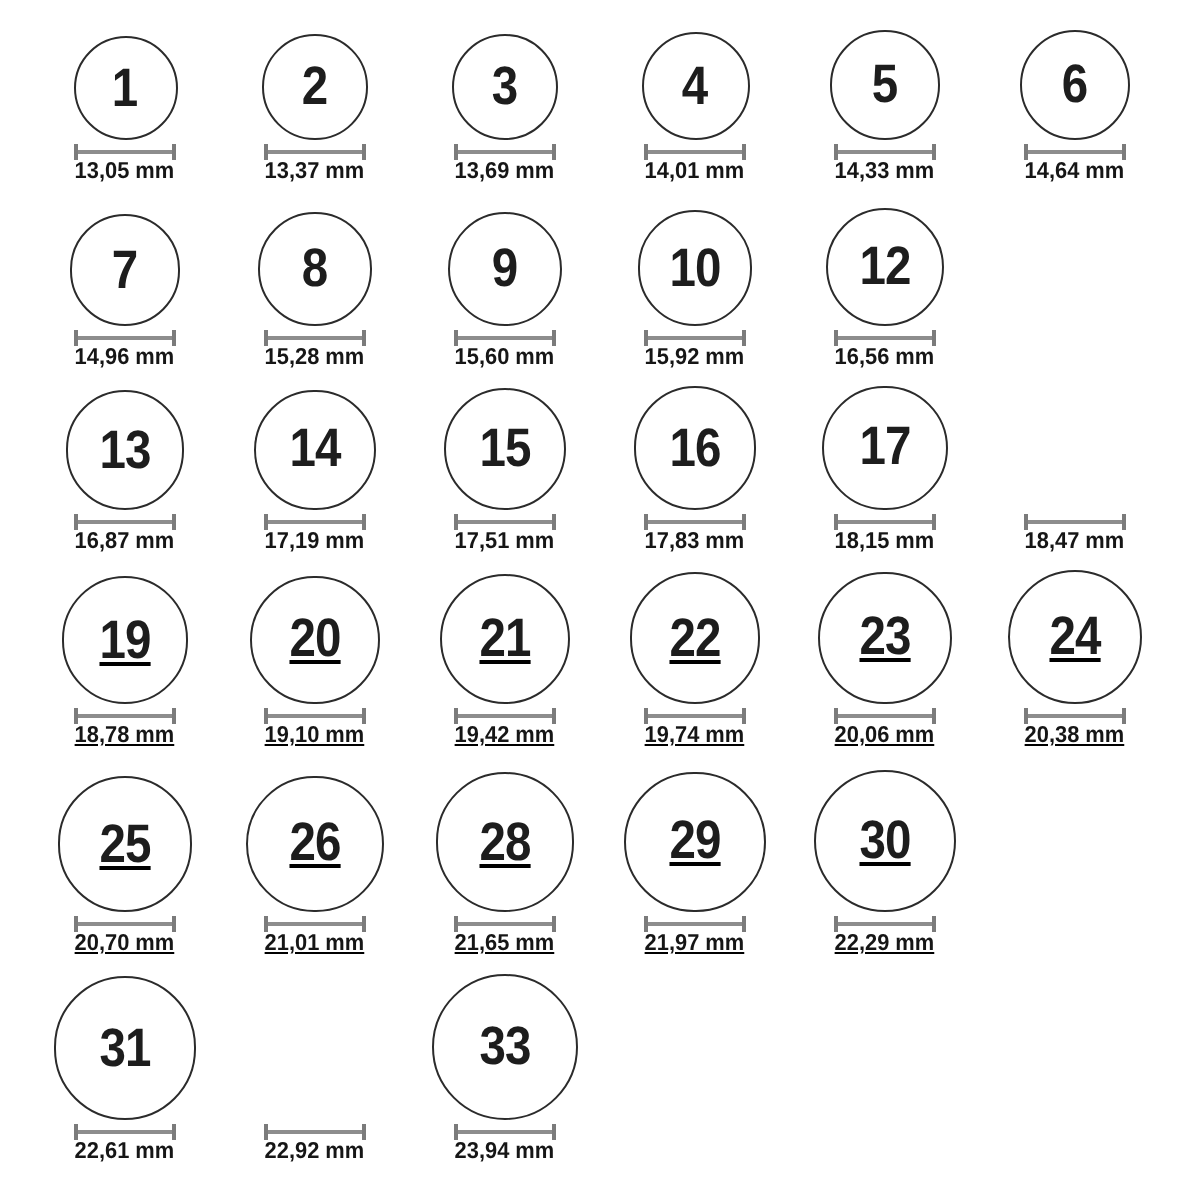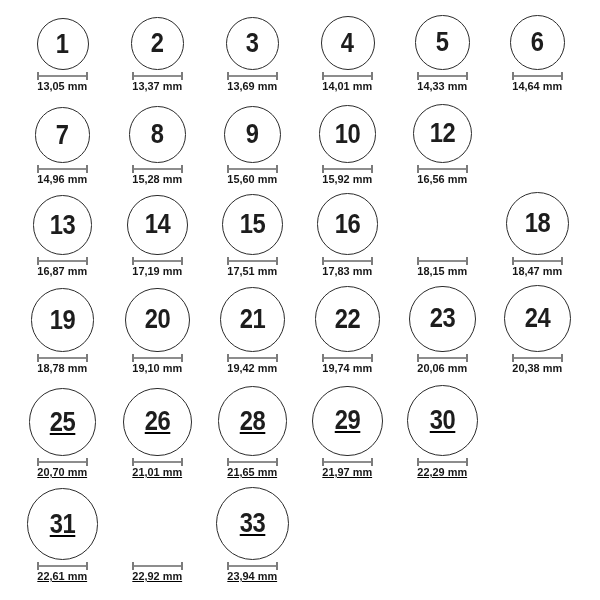--- a/index.html
+++ b/index.html
@@ -18,23 +18,23 @@
   }
   .row {
     display: flex;
     align-items: flex-end;
     padding: 0 15px;
     box-sizing: border-box;
   }
   .r1 { height: 95px;  padding-bottom: 3px; }
   .r2 { height: 95px;  padding-bottom: 5px; }
   .r3 { height: 97px;  padding-bottom: 10px; }
-  .r4 { height: 100px; padding-bottom: 13px; }
+  .r4 { height: 100px; padding-bottom: 13px; text-decoration: underline; }
   .r5 { height: 100px; padding-bottom: 9px; text-decoration: underline; }
-  .r6 { height: 113px; padding-bottom: 18px; text-decoration: underline; }
+  .r6 { height: 113px; padding-bottom: 18px; }
   .cell {
     width: 95px;
     flex: 0 0 95px;
     display: flex;
     flex-direction: column;
     align-items: center;
     justify-content: flex-end;
   }
   .circle {
     width: var(--d, 52px);
@@ -247,30 +247,30 @@
         <div class="circle">
           <span class="num">16</span>
         </div>
         <div class="ruler">
           <span class="tick left"></span>
           <span class="tick right"></span>
         </div>
         <div class="mm-label">17,83 mm</div>
       </div>
     <div class="cell" style="--d: 62.5px;">
+        <div class="circle">
+          <span class="num">17</span>
+        </div>
         <div class="ruler">
           <span class="tick left"></span>
           <span class="tick right"></span>
         </div>
         <div class="mm-label">18,15 mm</div>
       </div>
     <div class="cell" style="--d: 63.2px;">
-        <div class="circle">
-          <span class="num">18</span>
-        </div>
         <div class="ruler">
           <span class="tick left"></span>
           <span class="tick right"></span>
         </div>
         <div class="mm-label">18,47 mm</div>
       </div>
   </div>
 
   <div class="row r4">
     <div class="cell" style="--d: 63.8px;">

